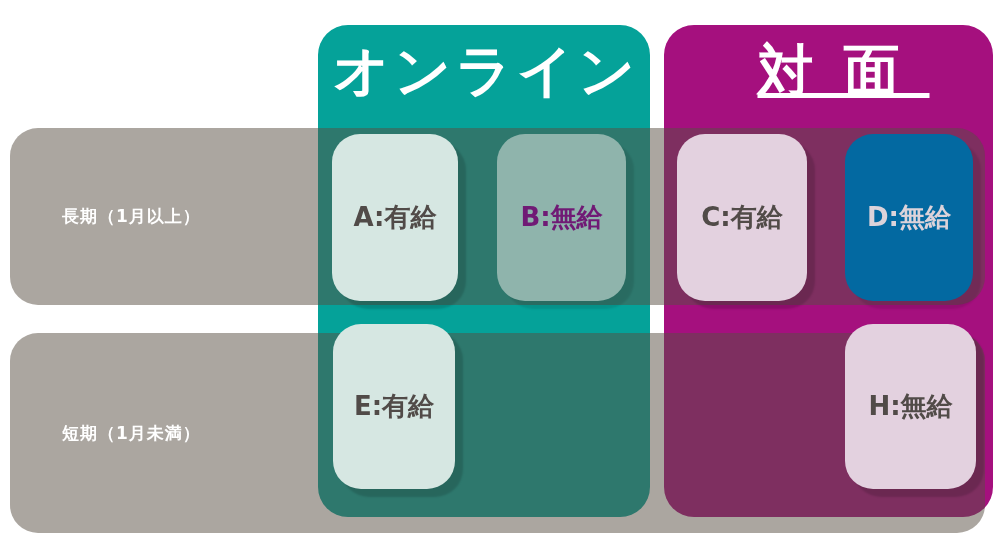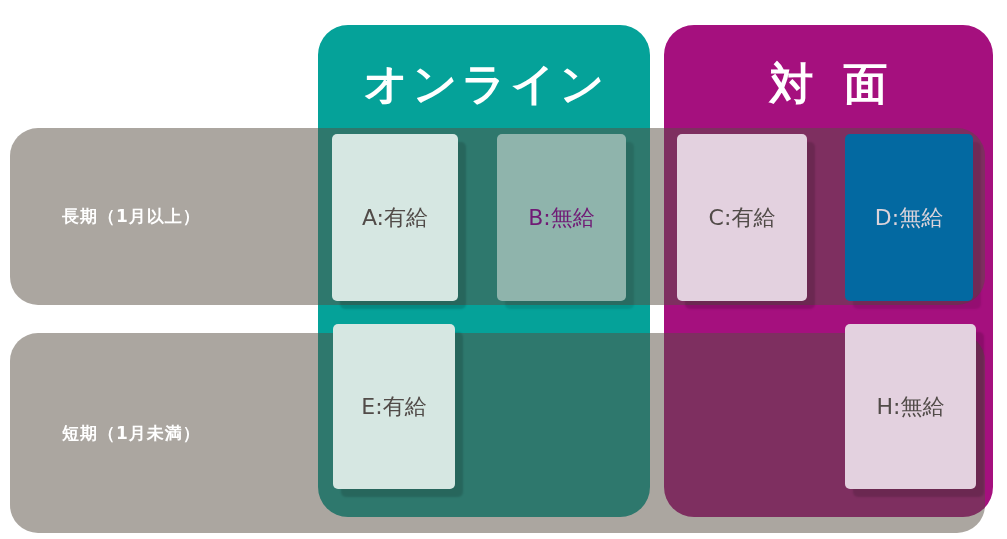--- a/index.html
+++ b/index.html
@@ -5,41 +5,41 @@
   html,body{margin:0;padding:0;background:#ffffff;}
   .stage{
     position:relative;width:1007px;height:539px;background:#ffffff;overflow:hidden;
     font-family:"DejaVu Sans","Liberation Sans",sans-serif;
   }
   
   .col{position:absolute;top:25px;height:492px;border-radius:30px;z-index:1;}
   .col-online{left:318px;width:332px;background:#05A299;}
   .col-inperson{left:664px;width:329px;background:#A5107E;}
   .col-header{
-    position:absolute;top:12px;left:0;right:0;height:94px;
+    position:absolute;top:0;left:0;right:0;height:94px;
     display:flex;align-items:center;justify-content:center;
-    color:#ffffff;font-size:44px;font-weight:bold;letter-spacing:4px;text-indent:4px;
+    color:#ffffff;font-size:56px;font-weight:bold;letter-spacing:4px;text-indent:4px;
   }
-  .col-header.wide{letter-spacing:30px;text-indent:30px;}
+  .col-header.wide{letter-spacing:30px;text-indent:30px;text-decoration:underline;}
   
   .band{
     position:absolute;left:10px;width:975px;border-radius:28px;
     background:rgba(88,78,66,0.5);z-index:2;
     display:flex;align-items:center;
   }
   .band-long{top:128px;height:177px;}
   .band-short{top:321px;height:200px;margin-top:12px;}
   .row-label{
     padding-left:52px;color:#ffffff;font-size:17px;font-weight:bold;letter-spacing:1px;
   }
   
   .cell{
-    position:absolute;z-index:3;border-radius:5px;
+    position:absolute;z-index:3;border-radius:28px;
     display:flex;align-items:center;justify-content:center;
-    font-size:22px;font-weight:normal;color:#514B48;
+    font-size:26px;font-weight:bold;color:#514B48;
     box-shadow:8px 8px 2px rgba(0,0,0,0.15);
   }
   .row1{top:134px;height:167px;}
   .row2{top:324px;height:165px;}
   .mint{background:#D6E7E2;}
   .pink{background:#E3D1DF;}
   .muted-teal{background:#8FB4AC;color:#701a75;box-shadow:8px 8px 2px rgba(0,0,0,0.10);}
   .muted-pink{background:#0369a1;color:#DCD3DA;box-shadow:8px 8px 2px rgba(0,0,0,0.10);}
   .pos-a{left:332px;width:126px;}
   .pos-b{left:497px;width:129px;}

